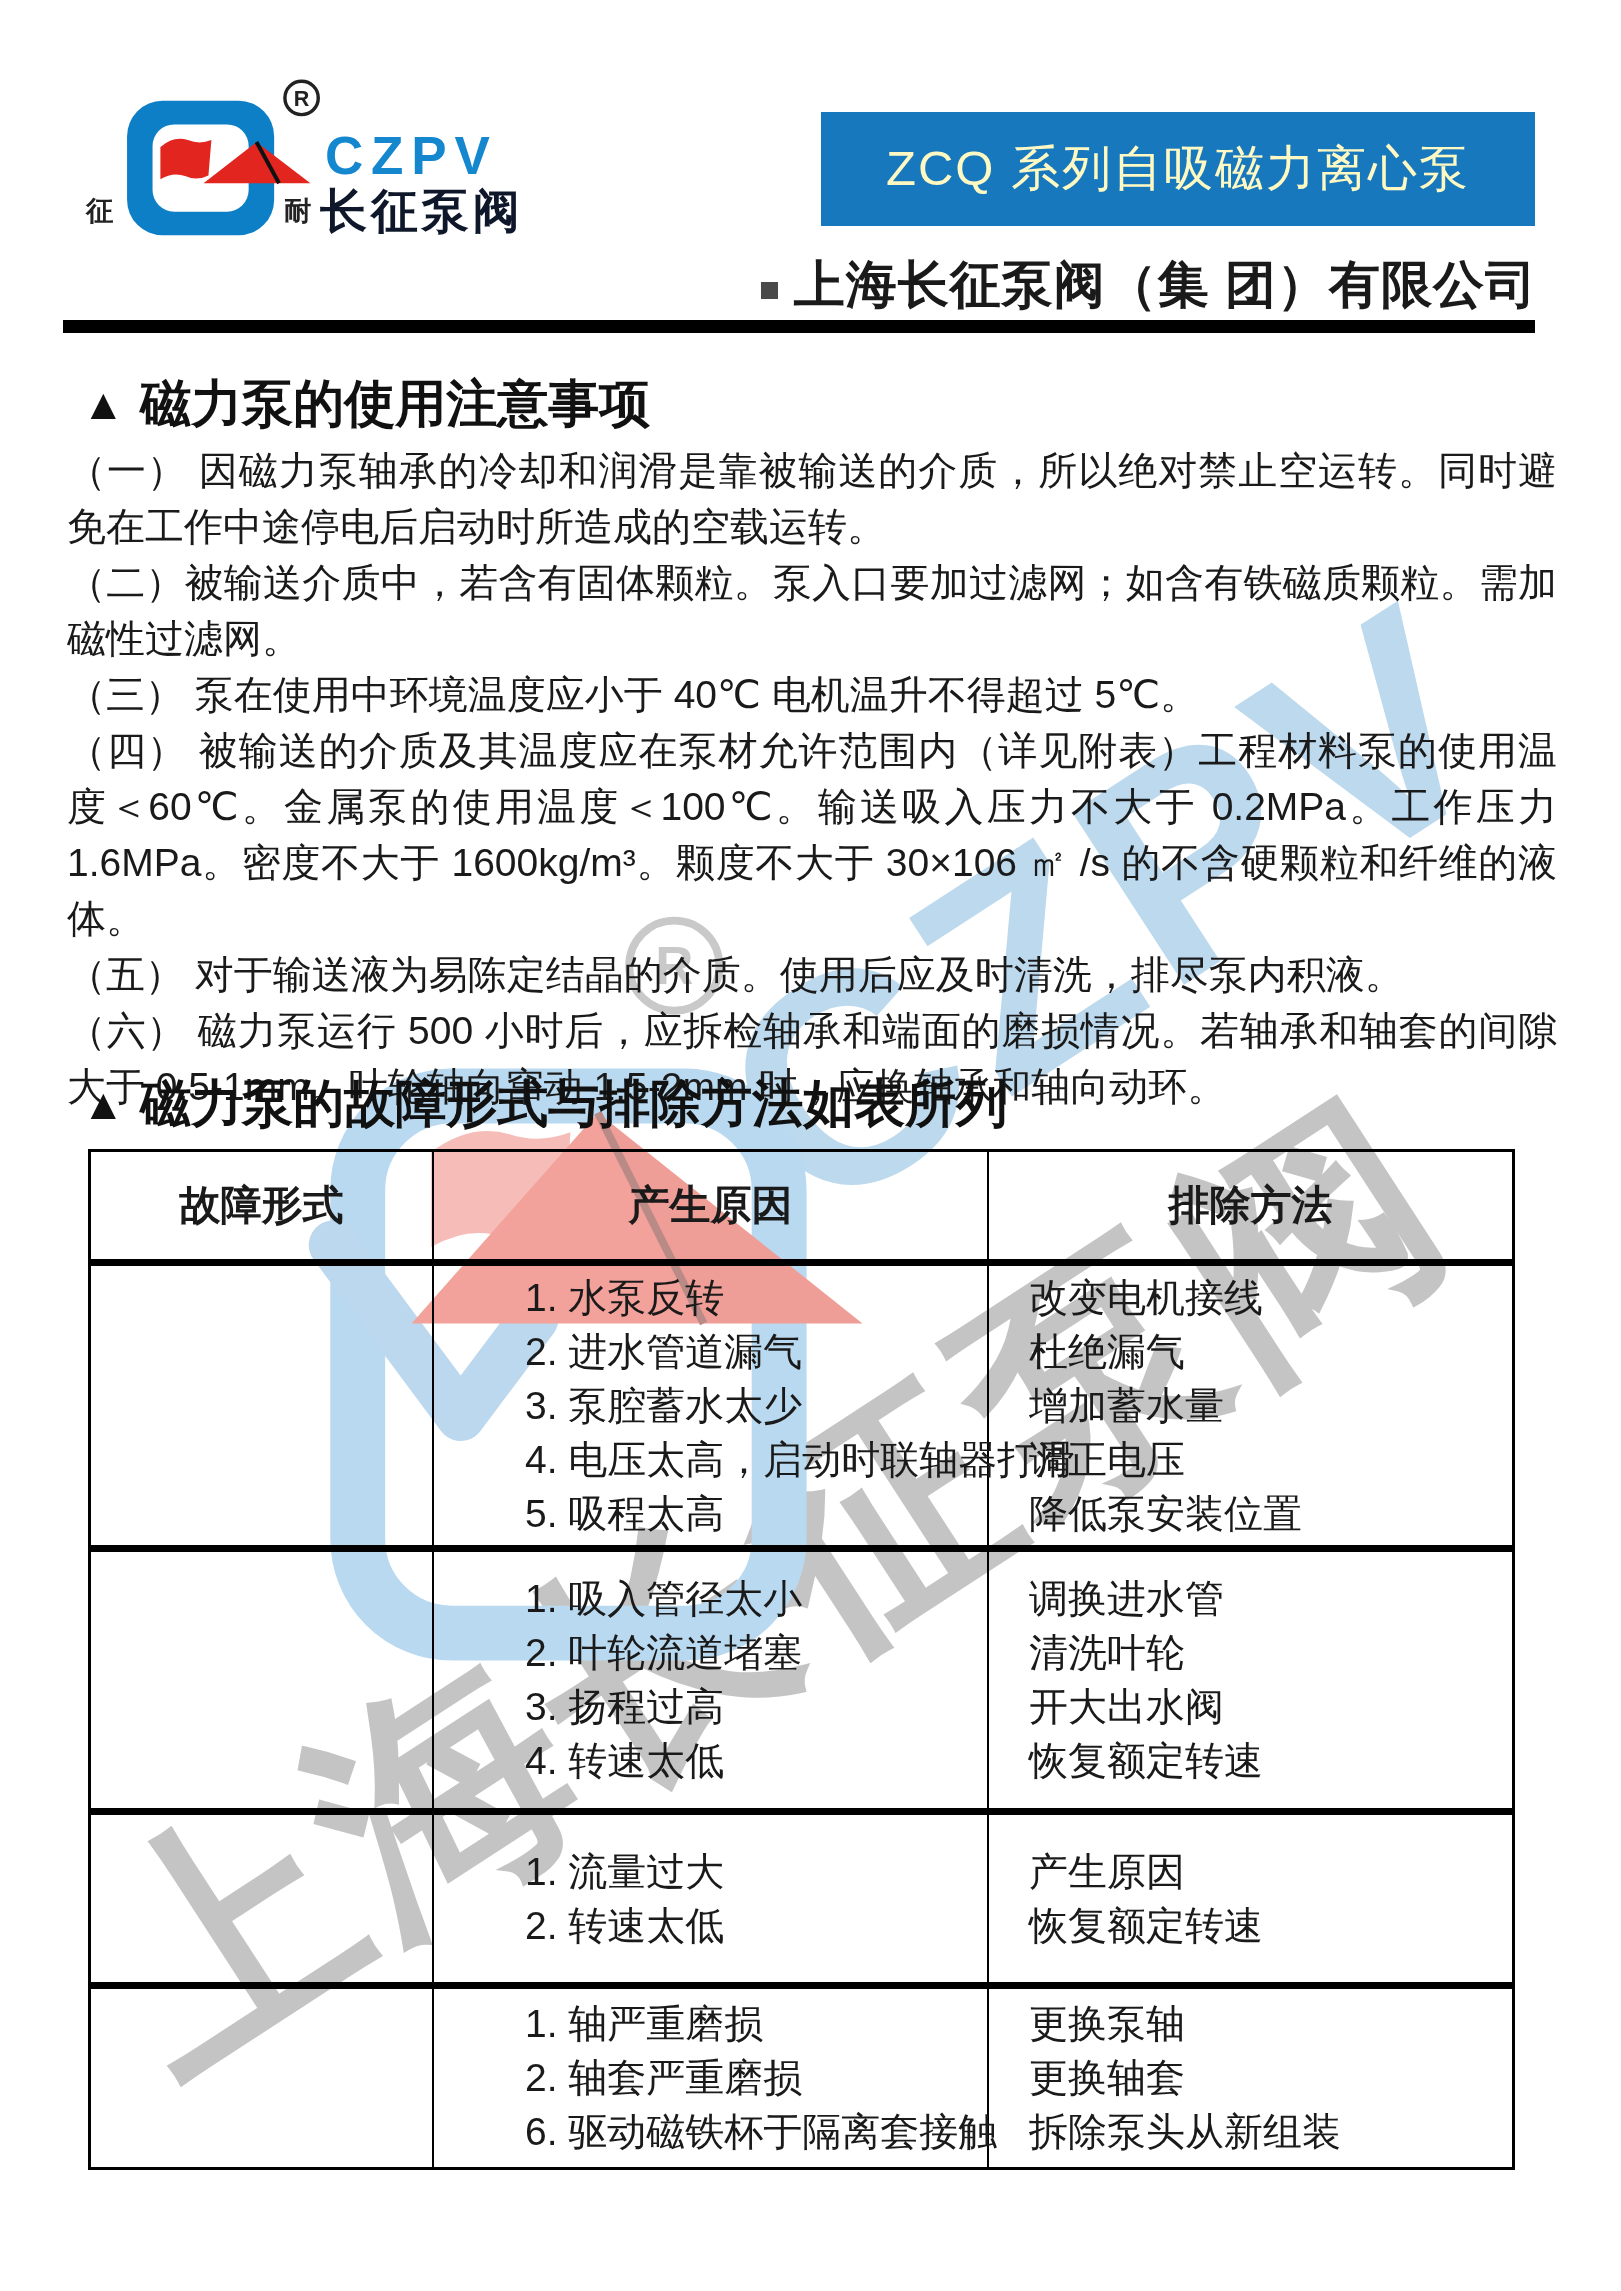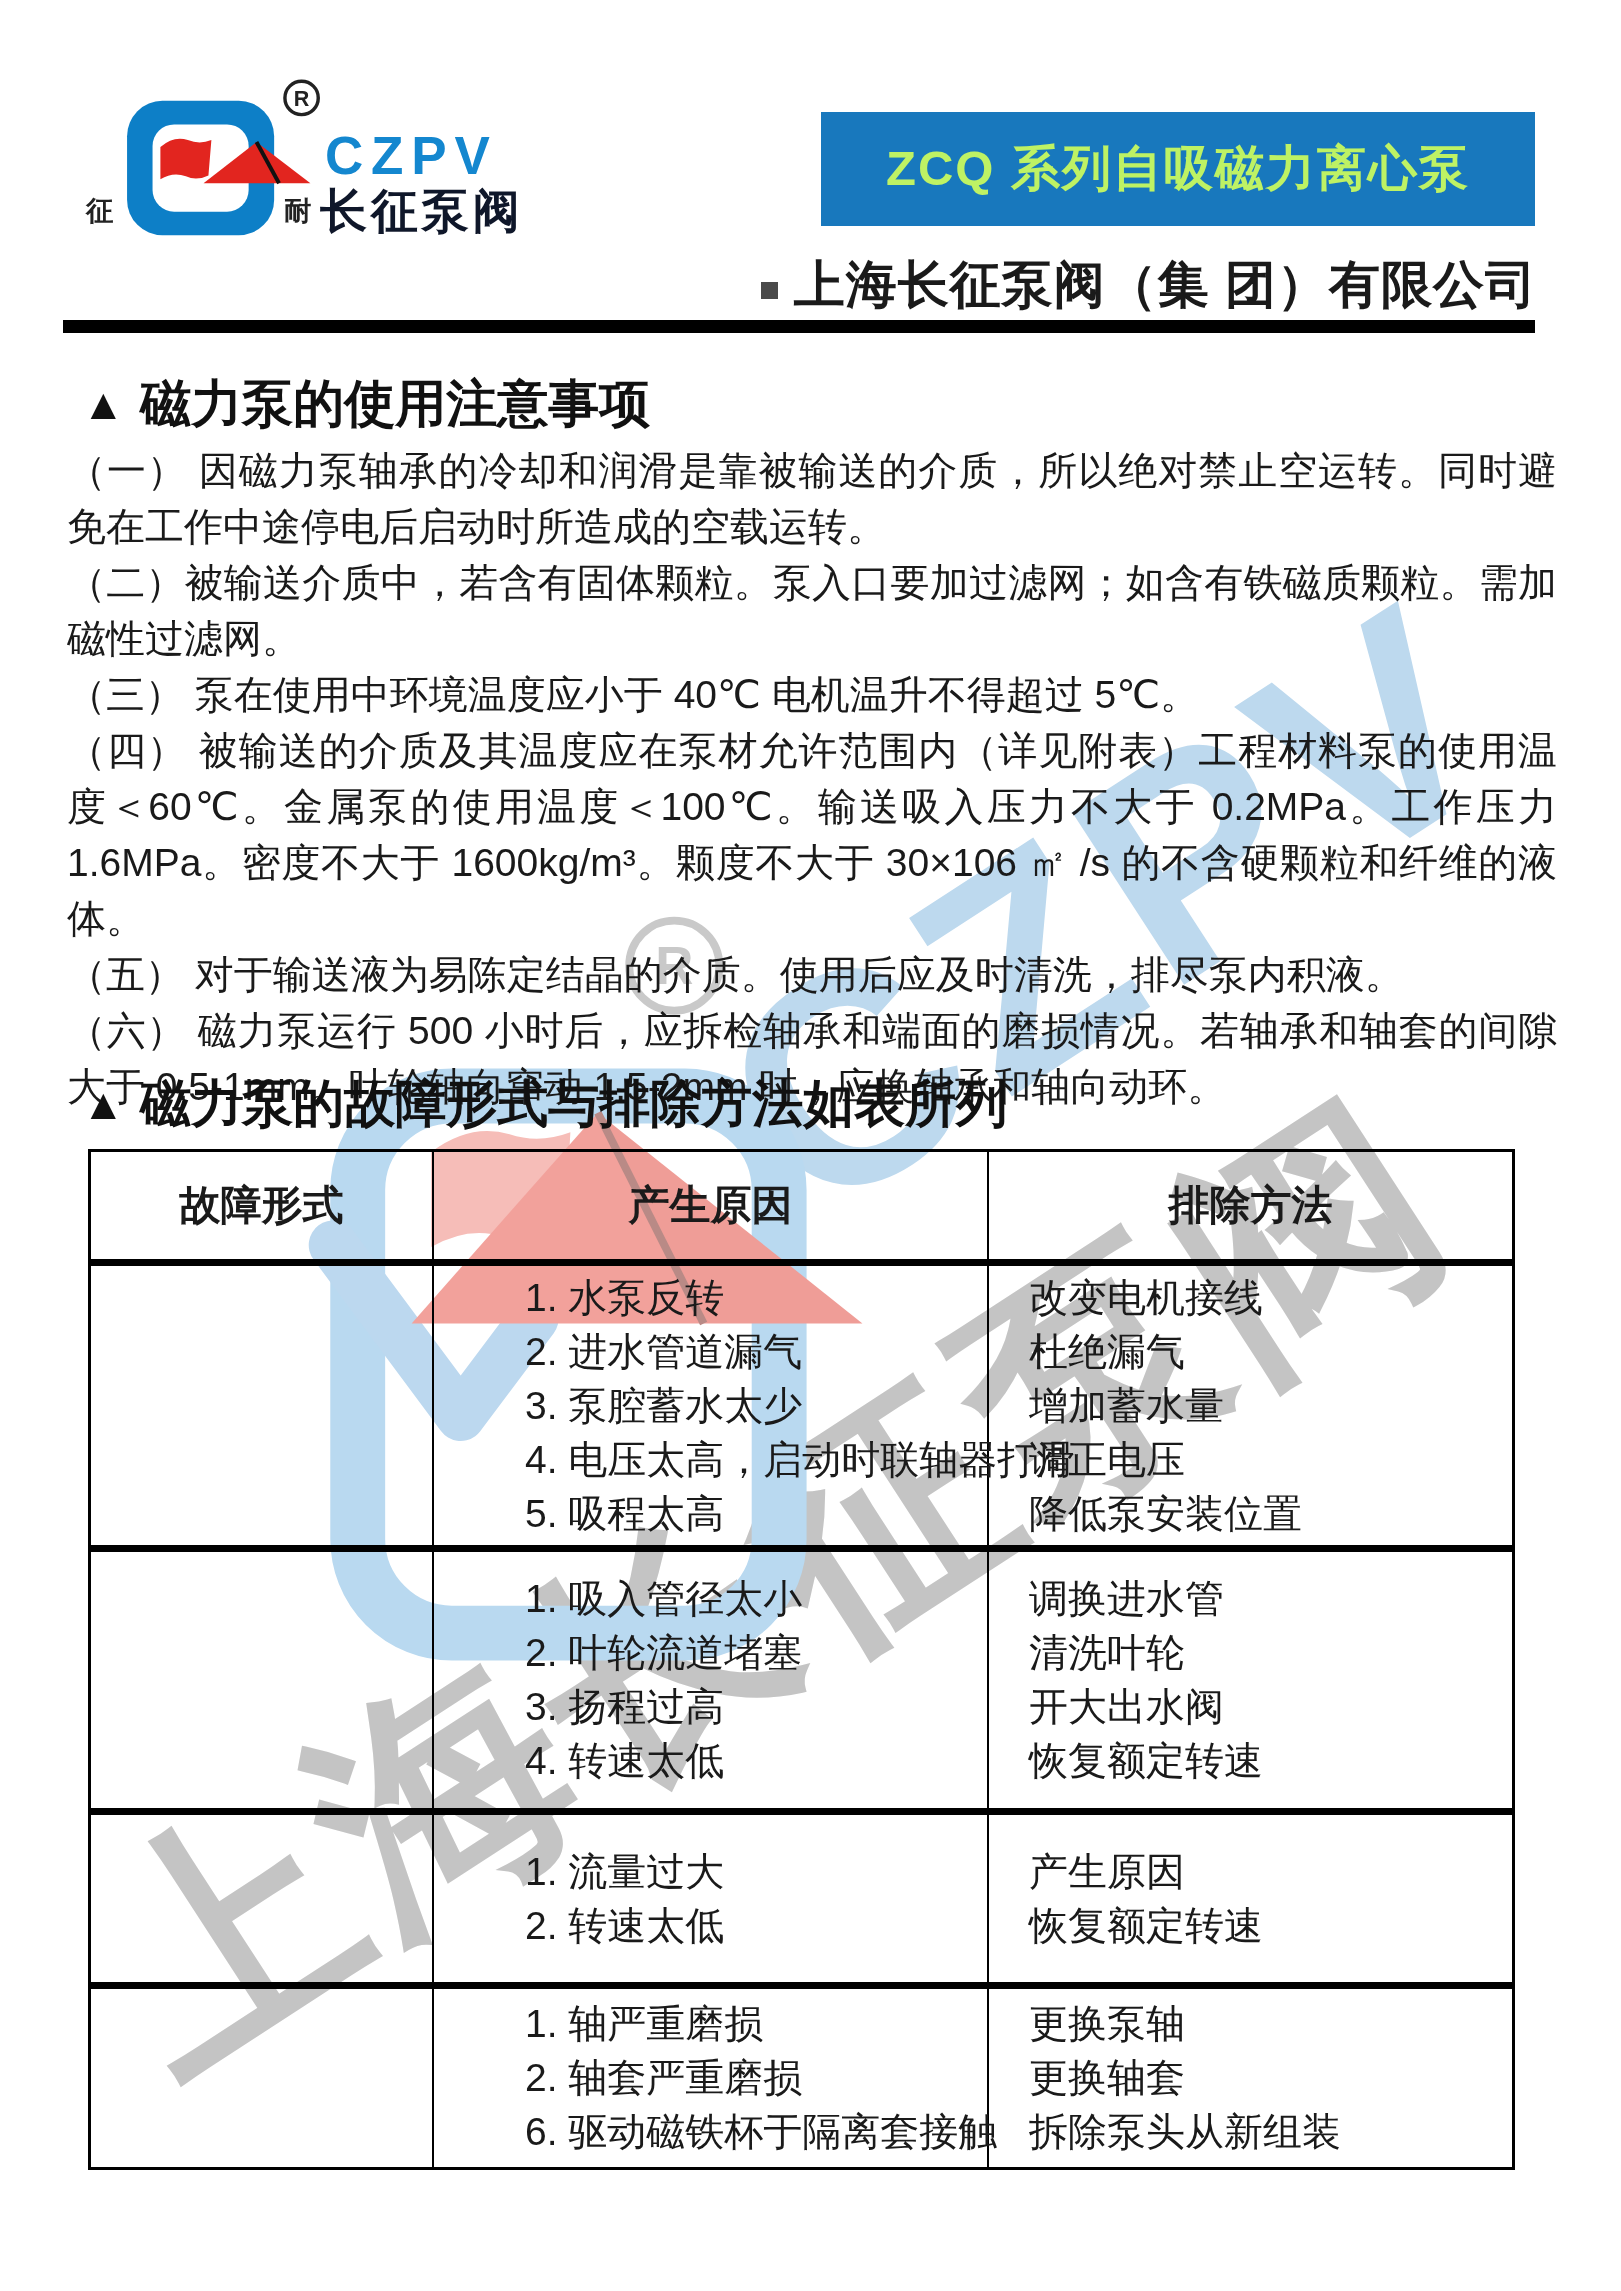--- a/index.html
+++ b/index.html
@@ -12,21 +12,21 @@
   
   #watermark{position:absolute;left:0;top:0;width:1621px;height:2292px;pointer-events:none;}
   
   #logo-svg{position:absolute;left:78px;top:44px;width:255px;height:201px;}
   .logo-czpv{left:325px;top:125px;font-size:53px;font-weight:bold;color:#1487cf;letter-spacing:7.8px;}
   .logo-name{left:320px;top:180px;font-size:47px;font-weight:bold;color:#0f172a;letter-spacing:3.9px;}
   .banner{
     left:821px;top:112px;width:714px;height:114px;background:#1878bd;
     display:flex;align-items:center;justify-content:center;
   }
-  .banner span{color:#bef264;font-size:49px;font-weight:bold;letter-spacing:2px;}
+  .banner span{color:#fef9c3;font-size:49px;font-weight:normal;letter-spacing:2px;}
   .company{
     top:251px;right:84px;display:flex;align-items:center;
   }
   .company .bullet{width:17.6px;height:17.6px;background:#4a4a4a;margin-right:15.7px;margin-top:9.8px;}
   .company .cname{font-size:51px;font-weight:bold;letter-spacing:1px;}
   .rule{left:63px;top:320px;width:1472px;height:12.7px;background:#000;}
   
   .sec-head{display:flex;align-items:center;font-weight:bold;font-size:51px;color:#111;}
   .sec-head .tri{font-size:43px;margin-right:15.7px;}
   #sec1-head{left:82px;top:370px;}

